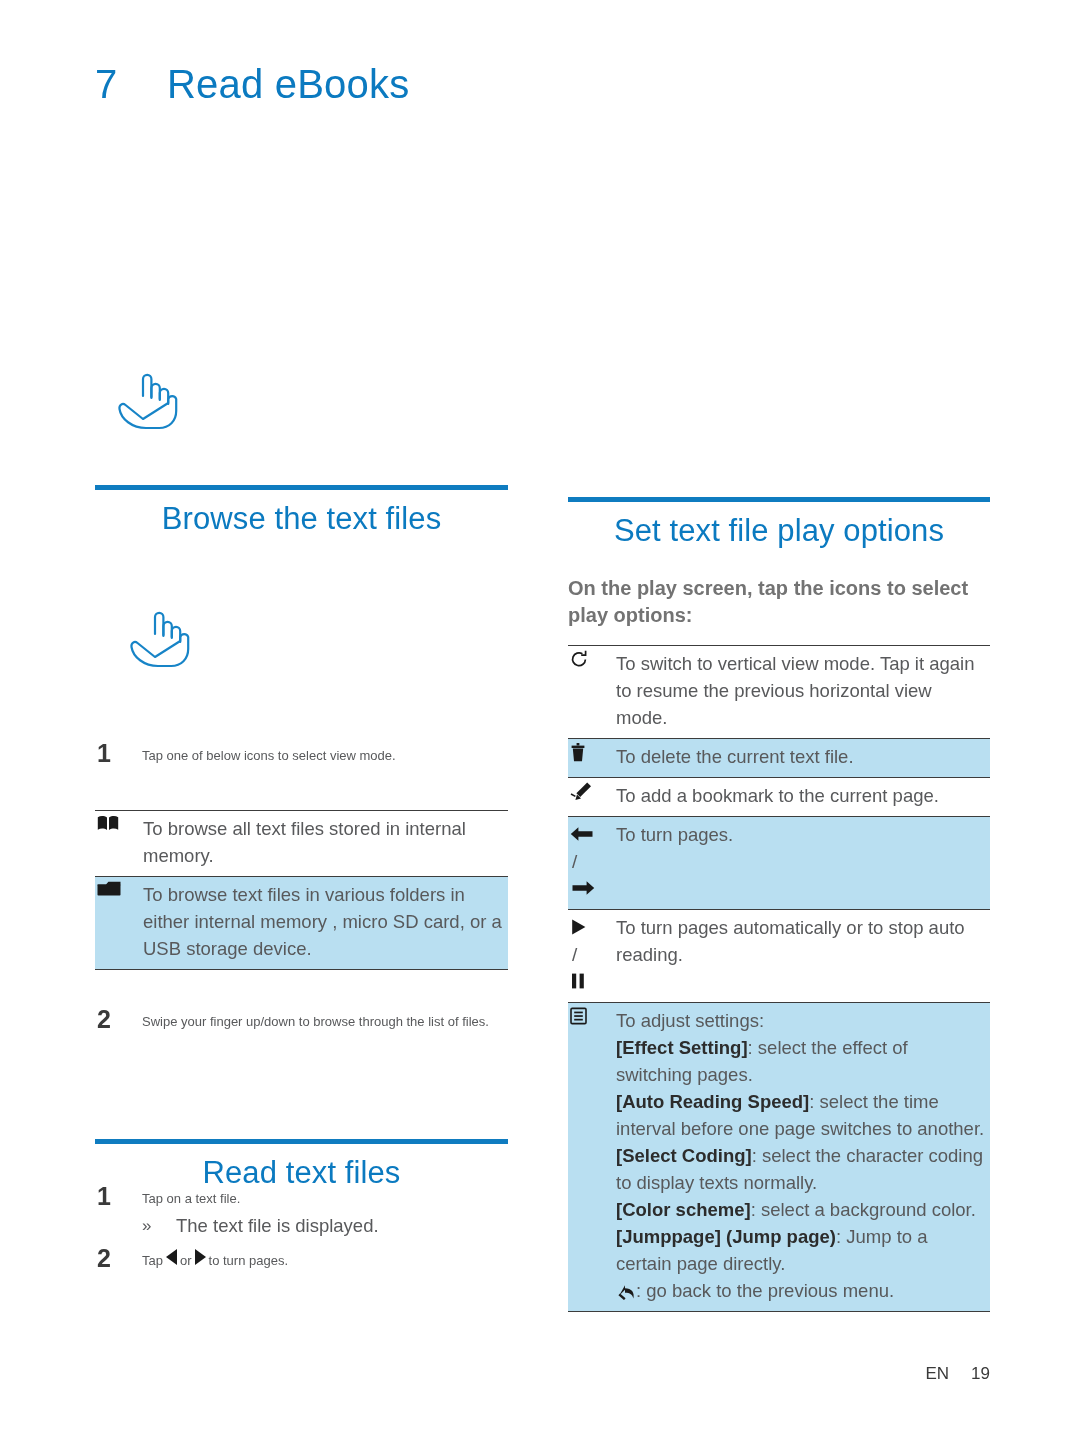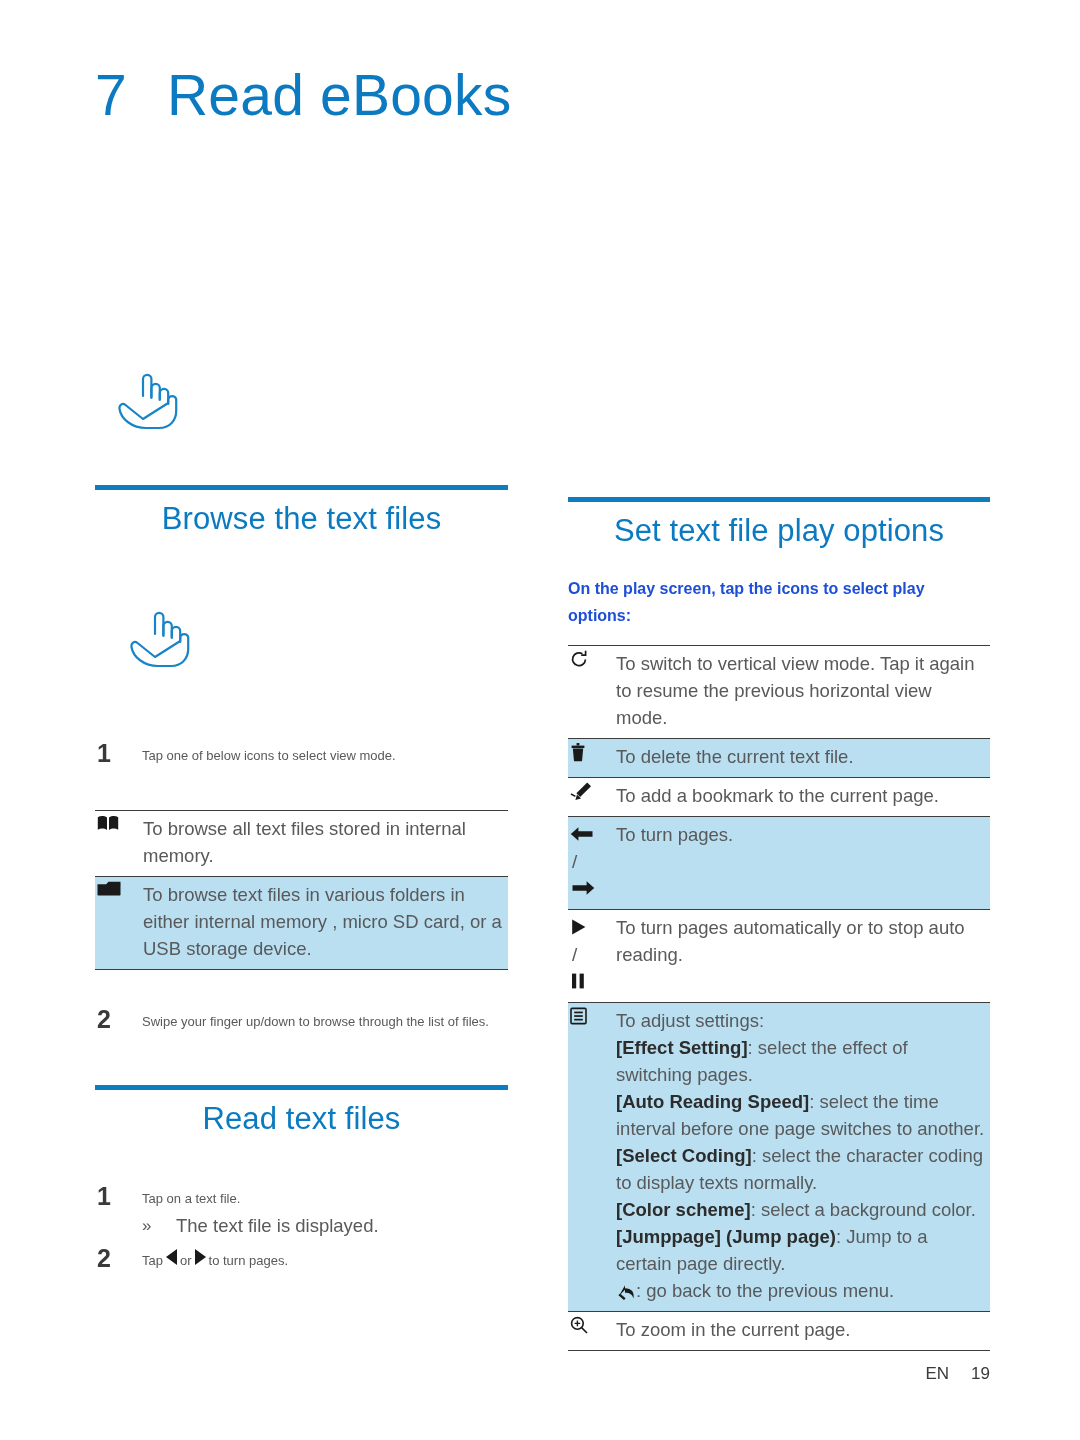--- a/index.html
+++ b/index.html
@@ -21,21 +21,21 @@
     height: 1440px;
     overflow: hidden;
   }
 
   
   .chapter-title {
     position: absolute;
     left: 95px;
     top: 62px;
     color: #0b7ac0;
-    font-size: 57px;
+    font-size: 40px;
     font-weight: 400;
     letter-spacing: 0.2px;
     white-space: nowrap;
   }
   .chapter-title .num {
     display: inline-block;
     width: 72px;
   }
 
   
@@ -97,23 +97,23 @@
     margin: 0;
     padding-top: 11px;
     color: #0b7ac0;
     font-size: 31px;
     font-weight: 400;
     letter-spacing: 0.1px;
     white-space: nowrap;
     text-align: center;
   }
   .body-bold {
-    color: #1d4ed8;
+    color: #737373;
     font-weight: bold;
-    font-size: 16px;
+    font-size: 20px;
     line-height: 27px;
   }
 
   
   .step {
     position: relative;
     padding-left: 47px;
     margin-bottom: 2px;
   }
   .step .step-num {
@@ -317,21 +317,21 @@
       </tbody>
     </table>
 
     <div style="position:absolute; top:1008px; width:100%;">
       <div class="step">
         <span class="step-num">2</span>
         <span class="step-body">Swipe your finger up/down to browse through the list of files.</span>
       </div>
     </div>
 
-    <div class="section" style="top:1085px;">
+    <div class="section" style="top:1139px;">
       <div class="rule"></div>
       <h2>Read text files</h2>
     </div>
 
     <div style="position:absolute; top:1185px; width:100%;">
       <div class="step">
         <span class="step-num">1</span>
         <span class="step-body">Tap on a text file.</span>
         <div class="substep">
           <span class="marker">»</span>
@@ -457,32 +457,20 @@
             <div><b>[Select Coding]</b><span>: select the character coding to display texts normally.</span></div>
             <div><b>[Color scheme]</b><span>: select a background color.</span></div>
             <div><b>[Jumppage] (Jump page)</b><span>: Jump to a certain page directly.</span></div>
             <div><span class="g g-back"><svg width="20" height="17" viewBox="0 0 20 17">
                     <path d="M3 11.8 L9 5.8 L9 8.8 C14 8.8 16.6 10.6 17.4 14.6 C18.8 8.4 15.6 4.2 9 4.2 L9 1.2 Z" fill="#1a1a1a" transform="translate(0,1)"></path>
                     <path d="M3.2 11.4 L8.8 16.2" stroke="#1a1a1a" stroke-width="2.4" fill="none"></path>
                   </svg></span><span>: go back to the previous menu.</span></div>
           </td>
         </tr>
 
-        <tr>
-          <td class="icon-cell">
-            <span class="g g-zoom">
-              <svg width="18" height="18" viewBox="0 0 18 18" fill="none" stroke="#1a1a1a" stroke-width="1.6">
-                <circle cx="7.4" cy="7.4" r="5.8"></circle>
-                <path d="M11.6 11.6 L17 17"></path>
-                <path d="M4.6 7.4 L10.2 7.4 M7.4 4.6 L7.4 10.2" stroke-width="1.4"></path>
-              </svg>
-            </span>
-          </td>
-          <td class="desc-cell">To zoom in the current page.</td>
-        </tr>
 
       </tbody>
     </table>
 
   </div>
 
   <div class="footer">
     <span class="lang">EN</span><span>19</span>
   </div>
 

